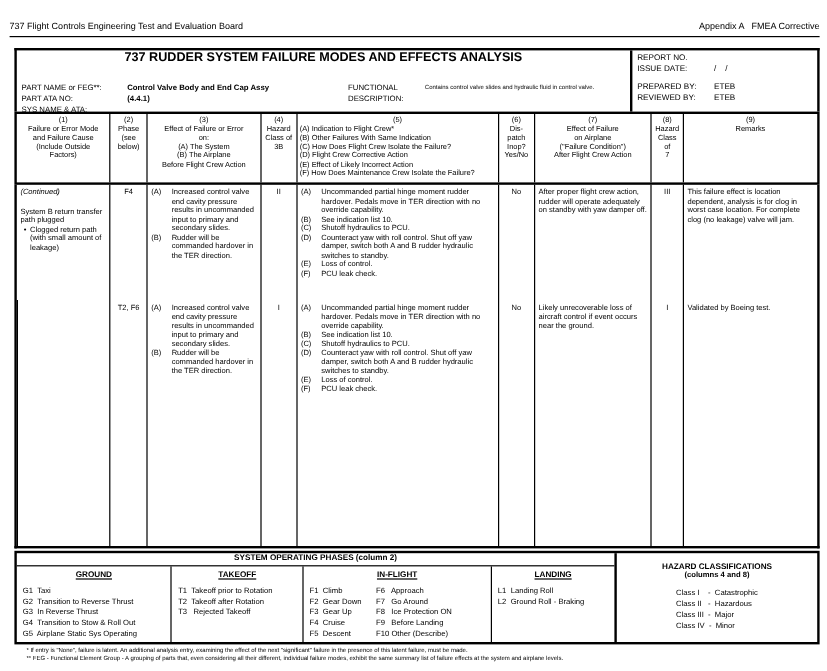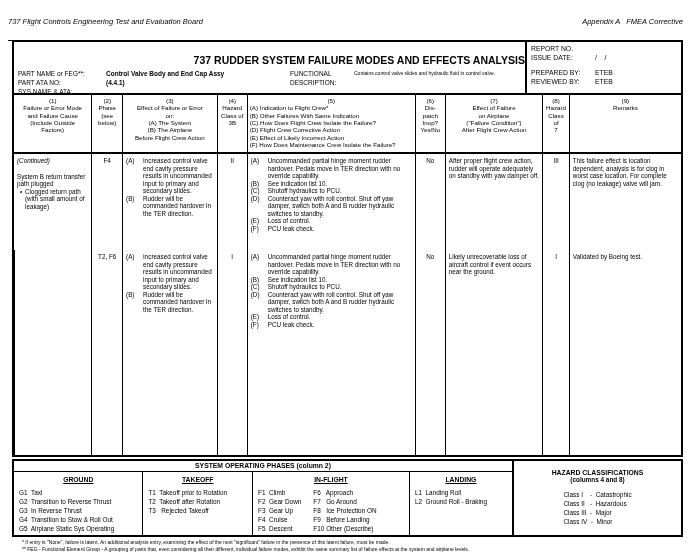--- a/index.html
+++ b/index.html
@@ -9,31 +9,31 @@
     font-family: "Liberation Sans", sans-serif;
     font-size: 6.5px; position: relative; overflow: hidden;
   }
   .pre { white-space: pre; }
   .preline { white-space: pre-line; }
 
   
   .page-header {
     position: absolute; top: 17px; left: 8px; right: 6px;
     display: flex; justify-content: space-between;
-    font-style: italic; font-size: 7.5px;
-    border-bottom: 1.5px solid #000; padding-bottom: 14px; gap: 44px;
+    font-size: 7.5px;
+    border-bottom: 1.5px solid #000; padding-bottom: 4px; gap: 44px;
   }
 
   
   .doc { position: absolute; left: 12px; top: 40px; width: 671px; }
 
   
   .title-block { display: flex; border: 2px solid #000; border-bottom: none; height: 53px; }
   .tb-left { flex: 1; position: relative; }
-  .doc-title { text-align: right; font-weight: bold; font-size: 10.5px; margin-top: 12px; }
+  .doc-title { text-align: center; font-weight: bold; font-size: 10.5px; margin-top: 0; }
   .part-lines { position: absolute; left: 4px; top: 27px; line-height: 9px; }
   .part-label { display: inline-block; width: 88px; }
   .part-value { font-weight: bold; }
   .func-label { position: absolute; left: 276px; top: 27px; line-height: 9px; }
   .func-value { position: absolute; left: 340px; top: 28px; right: 6px; font-size: 5px; line-height: 6px; }
   .tb-right { width: 156px; border-left: 2px solid #000; padding: 2px 4px; font-size: 6.8px; line-height: 9px; }
   .rep-label { display: inline-block; width: 64px; }
   .rep-gap { height: 6px; }
 
   

